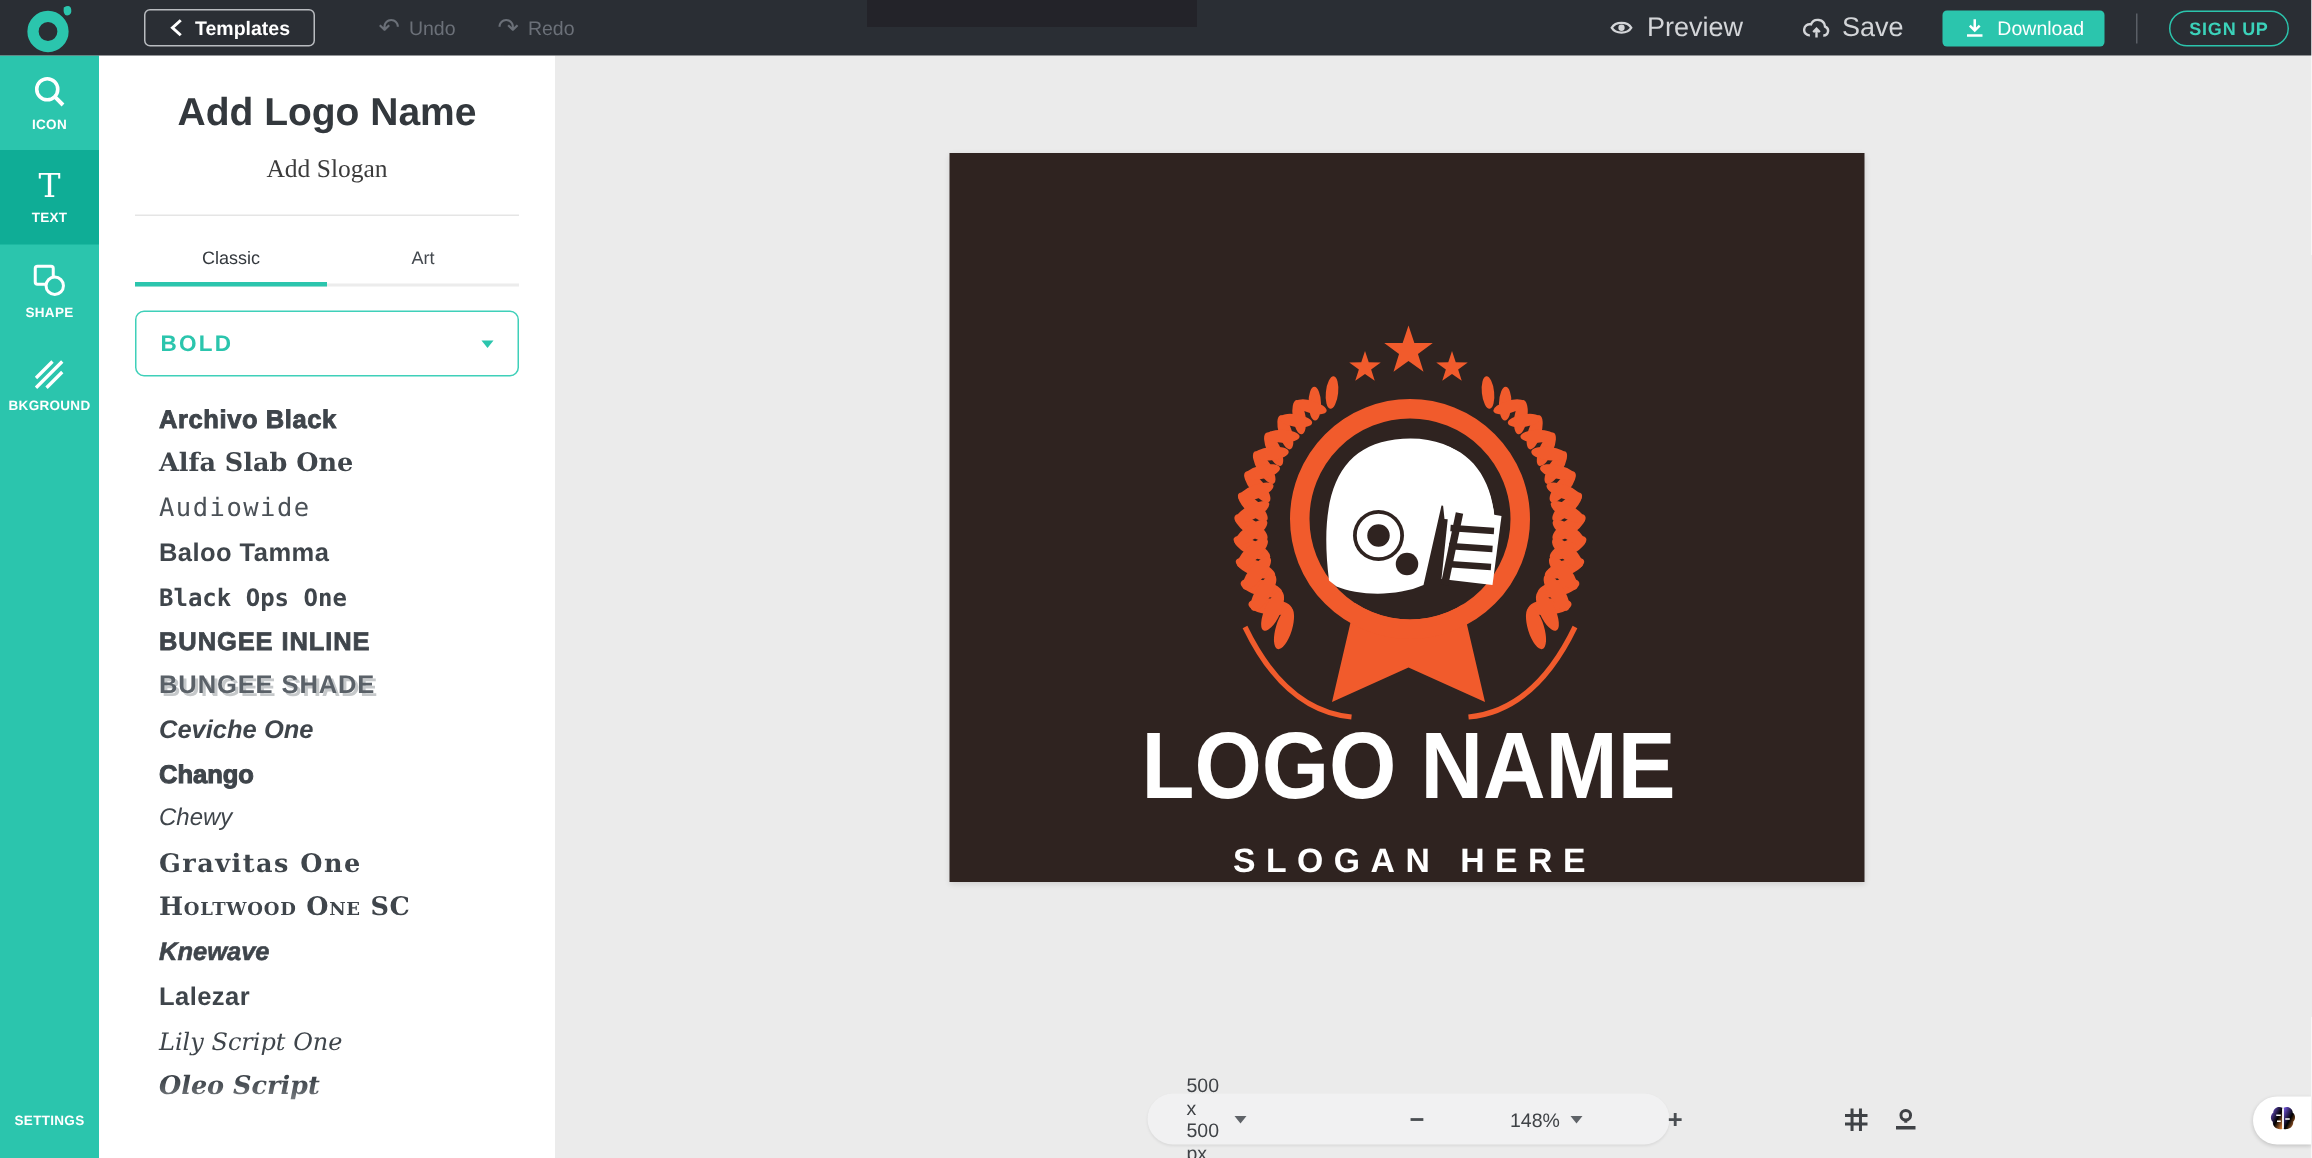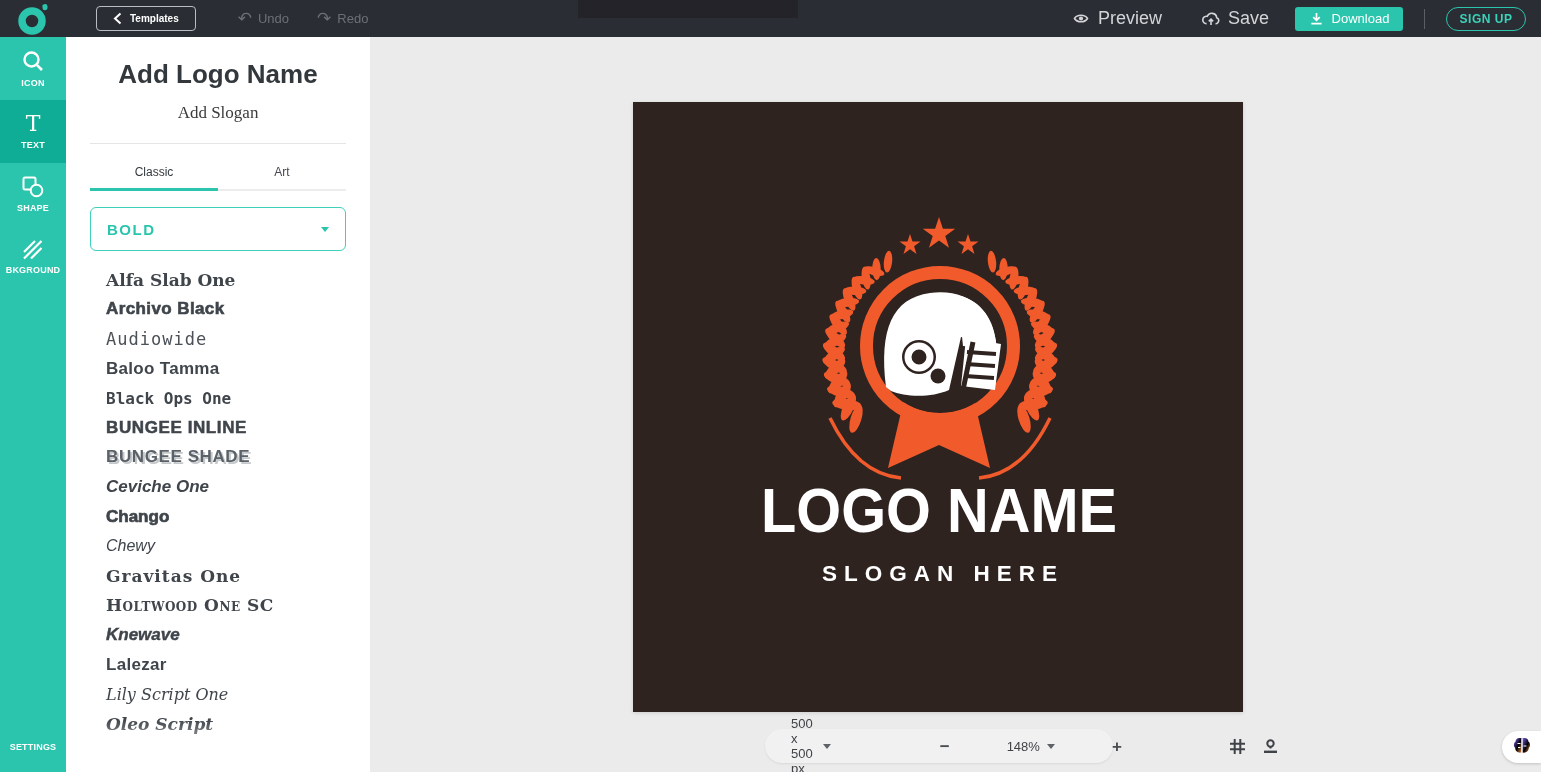--- a/index.html
+++ b/index.html
@@ -9,21 +9,21 @@
   *{margin:0;padding:0;box-sizing:border-box;}
   html,body{width:1541px;height:772px;overflow:hidden;background:#fff;
     font-family:"Liberation Sans",sans-serif;-webkit-font-smoothing:antialiased;}
   .app{position:relative;width:1541px;height:772px;}
 
   
   .topbar{position:absolute;left:0;top:0;width:100%;height:37px;background:var(--topbar);
     display:flex;align-items:center;z-index:30;}
   .brand{width:66px;display:flex;justify-content:center;align-items:center;}
   .btn-templates{display:flex;align-items:center;gap:8px;margin-left:30px;height:25px;padding:0 16px;
-    background:transparent;border:1px solid #b9bcc0;border-radius:4px;color:#fff;font-size:10px;
+    background:transparent;border:1px solid #b9bcc0;border-radius:4px;color:#fff;font-size:13px;
     font-weight:bold;cursor:pointer;}
   .hist{display:flex;align-items:center;gap:6px;margin-left:38px;color:#6b7078;font-size:13px;cursor:default;}
   .hist .glyph{font-size:17px;line-height:1;}
   .hist + .hist{margin-left:28px;}
   .top-center{position:absolute;left:578px;top:0;width:220px;height:18px;background:#232329;}
   .top-right{margin-left:auto;display:flex;align-items:center;gap:0;padding-right:15px;}
   .top-act{display:flex;align-items:center;gap:8px;color:#d3d5d8;font-size:18px;cursor:pointer;}
   .top-act svg{display:block;}
   .btn-download{display:flex;align-items:center;justify-content:center;gap:8px;width:108px;height:24px;
     margin-left:26px;background:var(--teal);border:none;border-radius:3px;color:#fff;font-size:13px;cursor:pointer;}
@@ -73,21 +73,21 @@
   .fs-heavy{font-weight:bold;-webkit-text-stroke:.7px;}
   .fs-casual{font-style:italic;font-weight:normal;font-size:16px;}
   .fs-serif-heavy{font-family:"DejaVu Serif",serif;font-weight:bold;letter-spacing:1px;}
   .fs-serif-caps{font-family:"DejaVu Serif",serif;font-weight:bold;font-variant:small-caps;letter-spacing:.5px;}
   .fs-brush{font-style:italic;font-weight:bold;-webkit-text-stroke:.4px;}
   .fs-script-light{font-family:"DejaVu Serif",serif;font-style:italic;font-size:16px;}
   .fs-script-serif{font-family:"DejaVu Serif",serif;font-style:italic;font-weight:bold;}
 
   
   .workspace{position:absolute;left:336px;top:37px;right:0;bottom:0;background:var(--workspace);}
-  .logo-canvas{position:absolute;left:297px;top:65px;width:610px;height:610px;background:var(--brown);
+  .logo-canvas{position:absolute;left:297px;top:65px;width:610px;height:486px;background:var(--brown);
     box-shadow:0 1px 4px rgba(0,0,0,.12);cursor:pointer;}
   .logo-canvas svg{display:block;}
 
   
   .zoombar{position:absolute;left:429px;top:692px;width:348px;height:34px;background:#F1F1F2;
     border-radius:17px;display:flex;align-items:center;box-shadow:0 1px 2px rgba(0,0,0,.08);
     font-size:13px;color:#3f4246;gap:38px;}
   .zb-size{display:flex;align-items:center;gap:10px;padding:0 18px 0 26px;cursor:pointer;}
   .zb-caret{width:0;height:0;border:4px solid transparent;border-top:5px solid #5f6368;margin-top:4px;}
   .zb-div{width:1px;height:20px;background:#d7d7d8;}
@@ -198,24 +198,24 @@
     <div class="tabs">
       <div class="tab active">Classic</div>
       <div class="tab">Art</div>
     </div>
     <div class="font-select">
       <span class="sel-label">BOLD</span>
       <span class="caret"></span>
     </div>
     <ul class="font-list" id="font-list">
         <li class="font-item">
+          <span class="fs-black">Archivo Black</span>
+        </li>
+        <li class="font-item">
           <span class="fs-slab">Alfa Slab One</span>
-        </li>
-        <li class="font-item">
-          <span class="fs-black">Archivo Black</span>
         </li>
         <li class="font-item">
           <span class="fs-wide">Audiowide</span>
         </li>
         <li class="font-item">
           <span class="fs-rounded">Baloo Tamma</span>
         </li>
         <li class="font-item">
           <span class="fs-ops">Black Ops One</span>
         </li>

